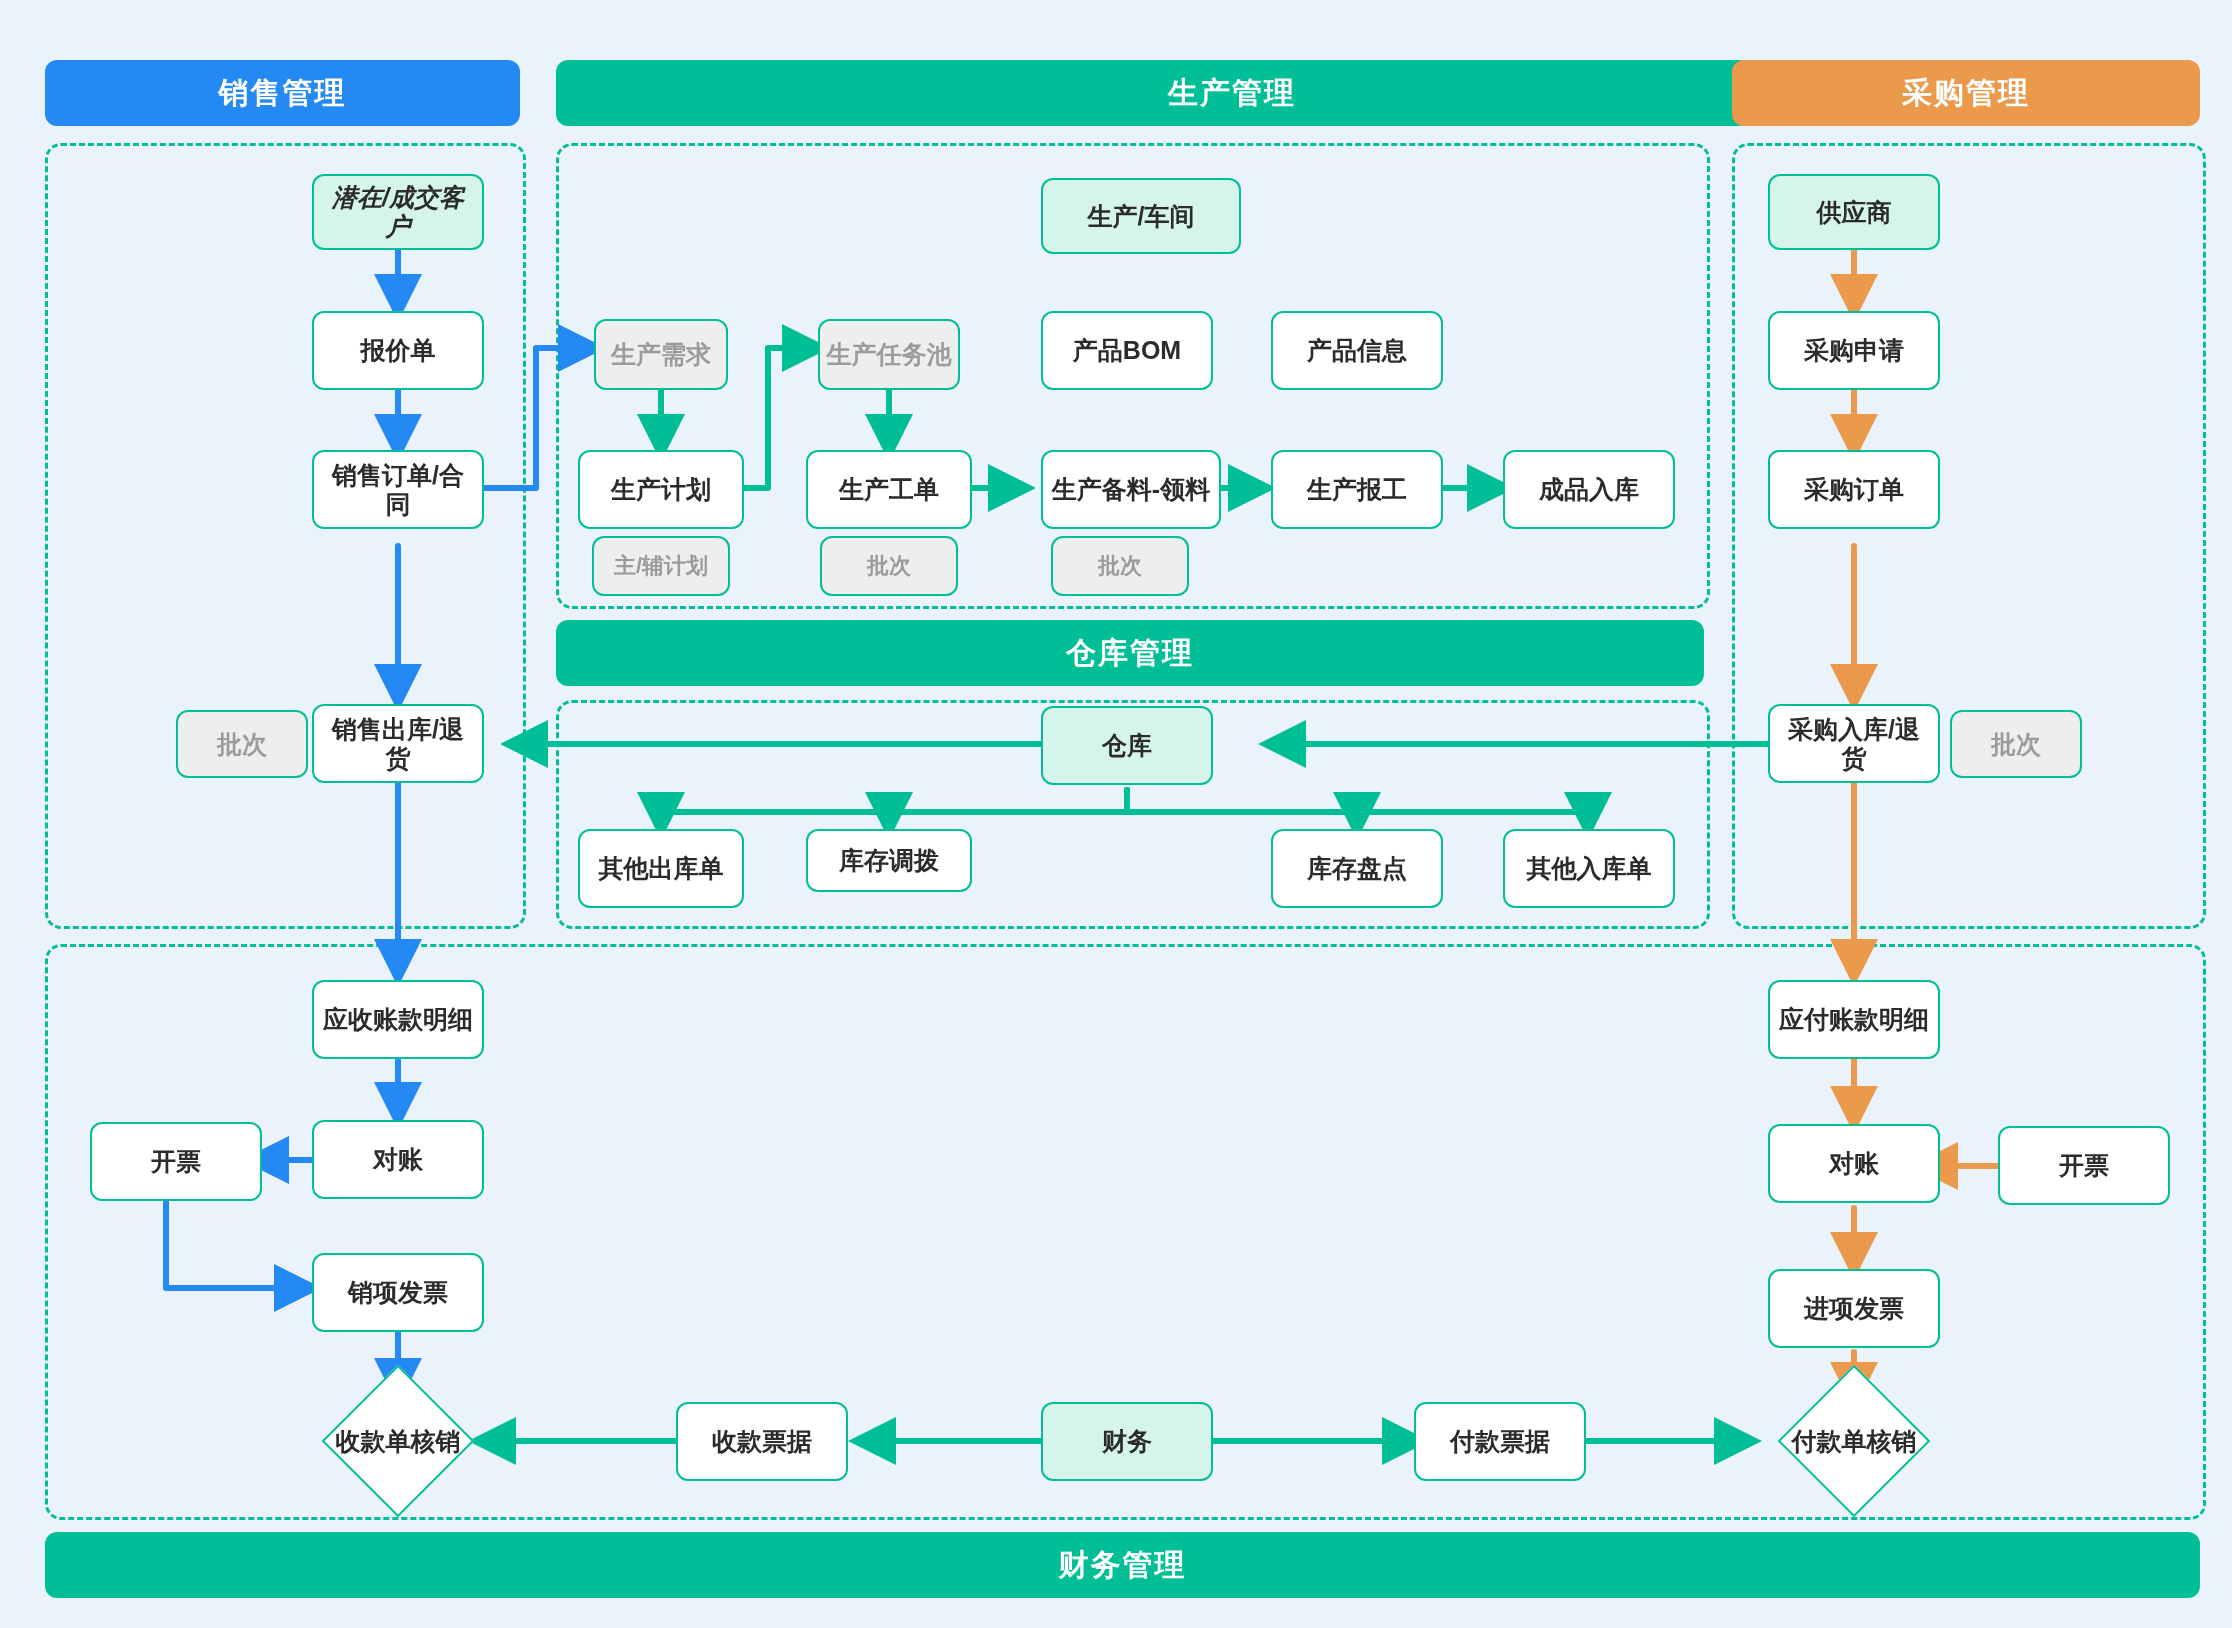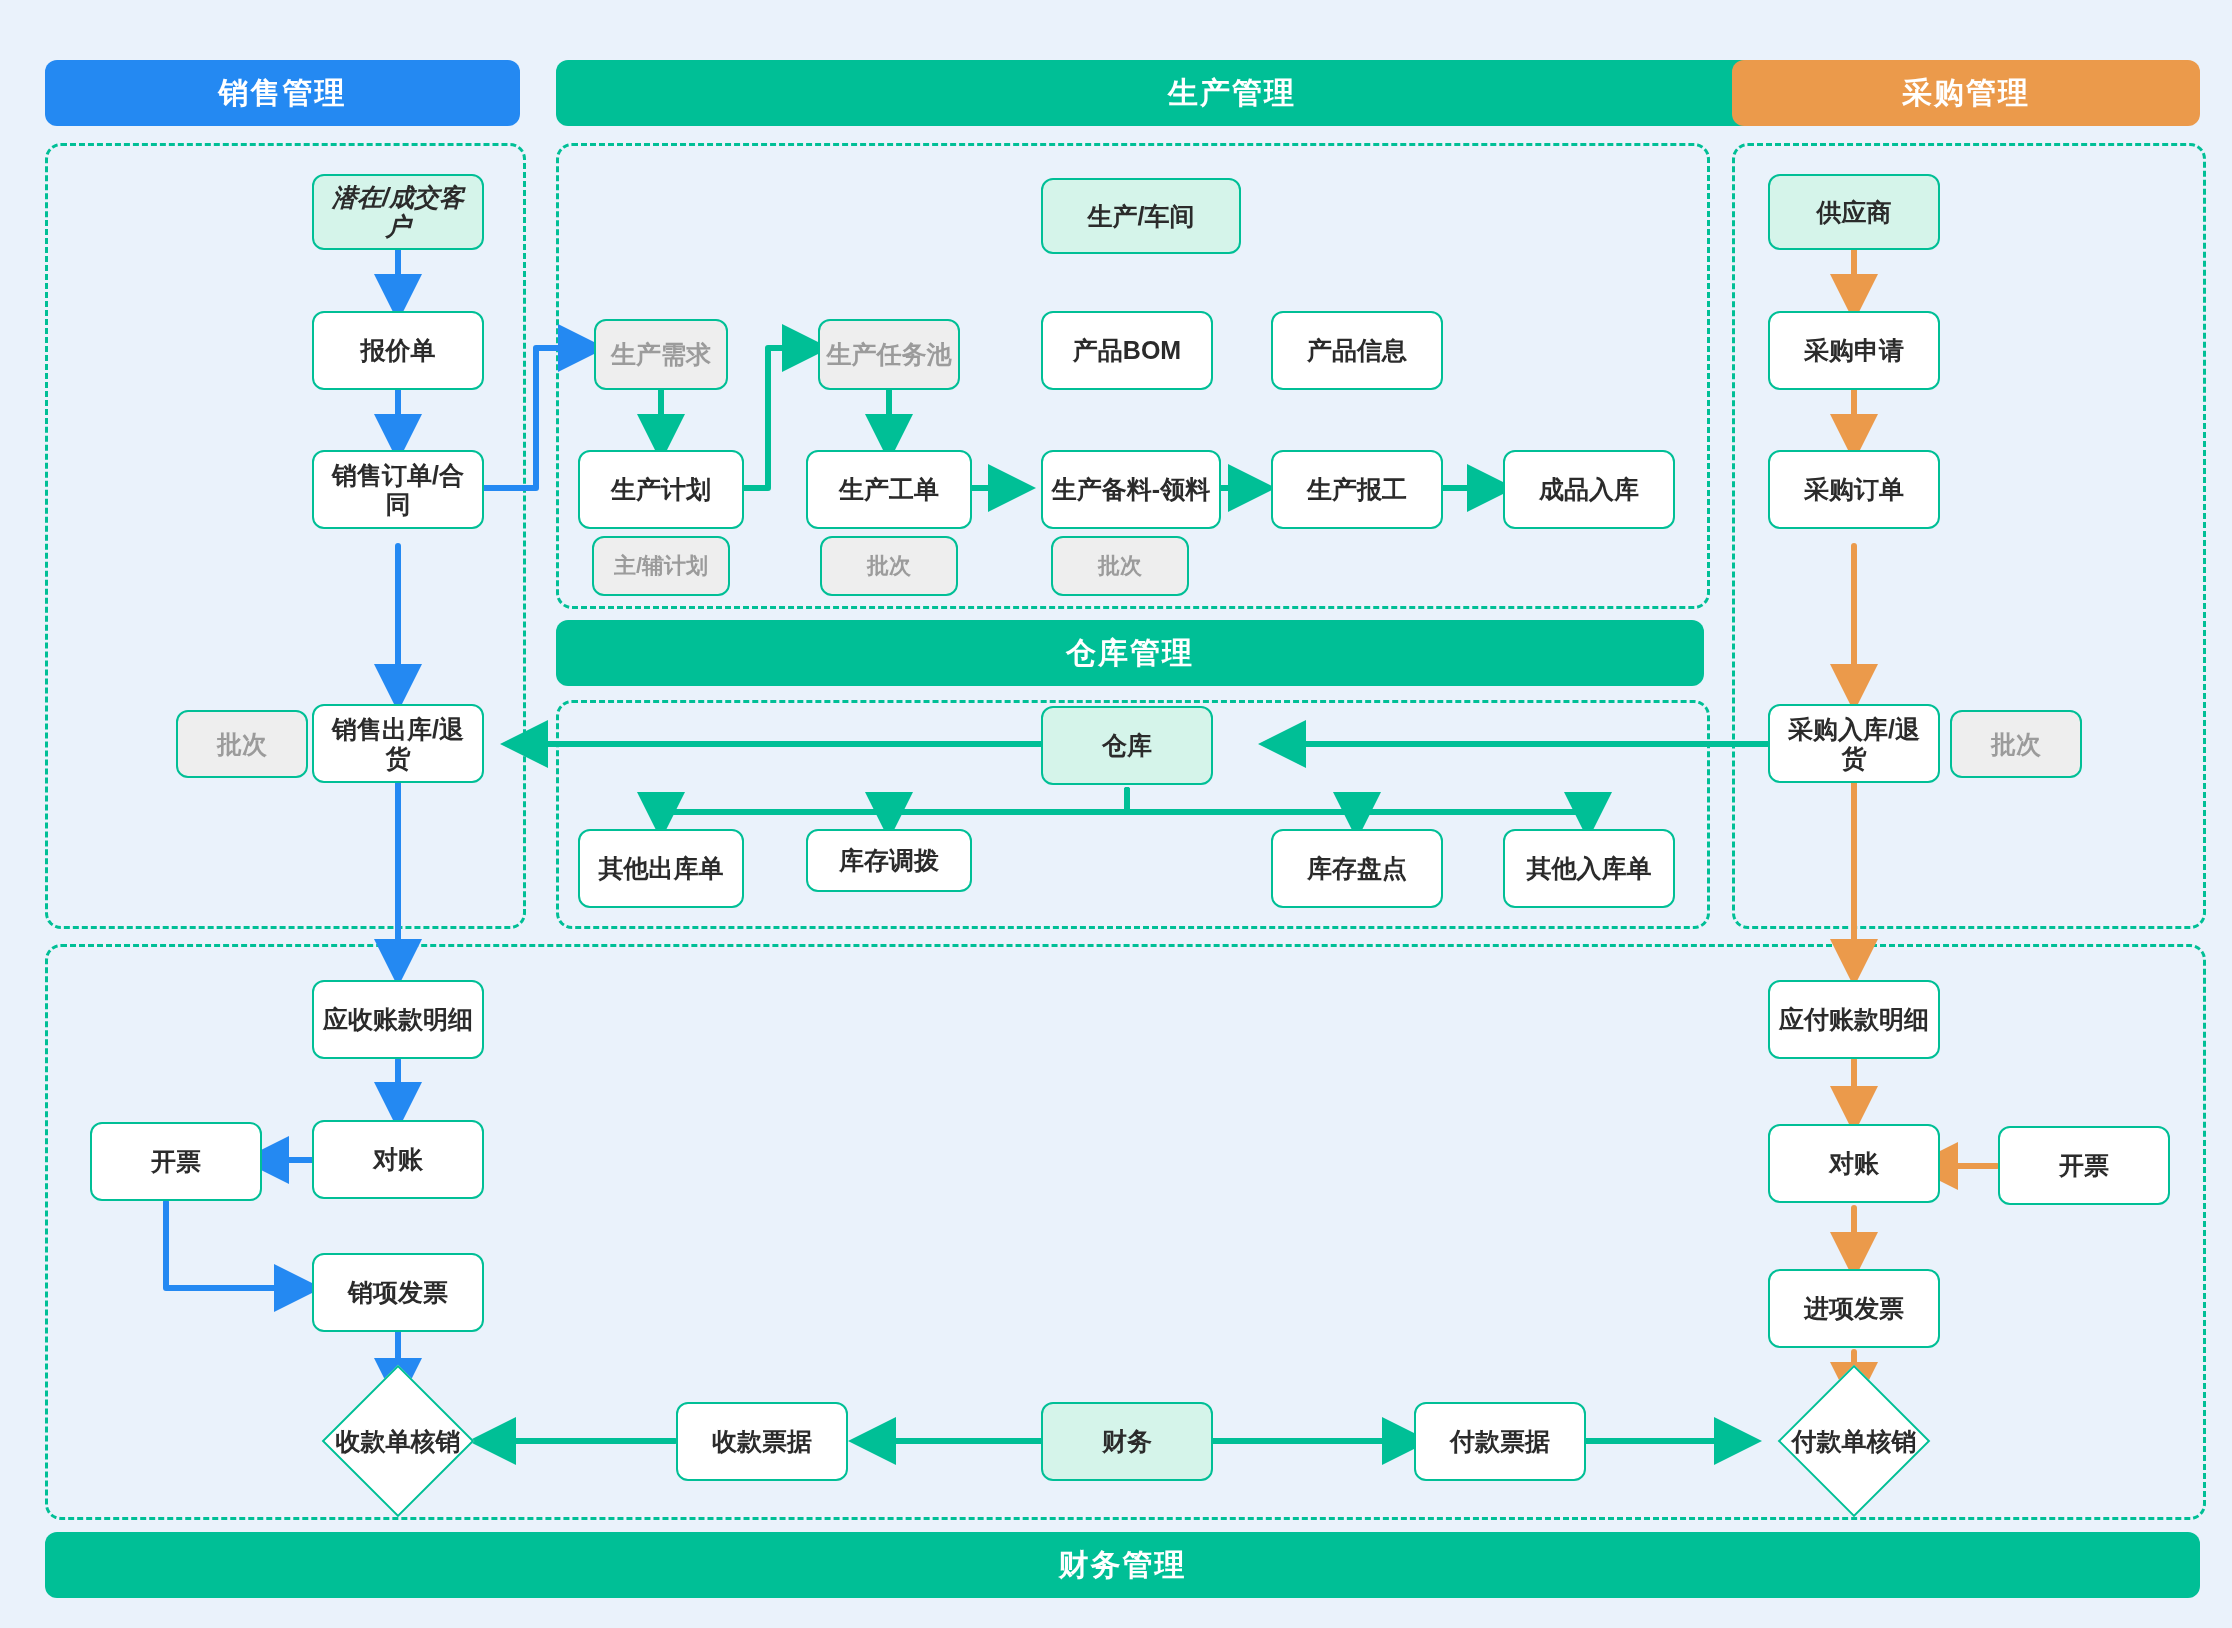--- a/index.html
+++ b/index.html
@@ -216,21 +216,21 @@
   <div class="node" style="left:1503px;top:829px;width:172px;height:79px;">
     <span>其他入库单</span>
   </div>
 
   <div class="node tint" style="left:1768px;top:174px;width:172px;height:76px;">
     <span>供应商</span>
   </div>
   <div class="node" style="left:1768px;top:311px;width:172px;height:79px;">
     <span>采购申请</span>
   </div>
-  <div class="node" style="left:1768px;top:450px;width:172px;height:79px;">
+  <div class="node" style="left:1768px;top:450px;width:172px;height:79px;border-radius:11px;">
     <span>采购订单</span>
   </div>
   <div class="node" style="left:1768px;top:704px;width:172px;height:79px;">
     <span>采购入库/退货</span>
   </div>
   <div class="node muted" style="left:1950px;top:710px;width:132px;height:68px;">
     <span>批次</span>
   </div>
   <div class="node" style="left:1768px;top:980px;width:172px;height:79px;">
     <span>应付账款明细</span>

